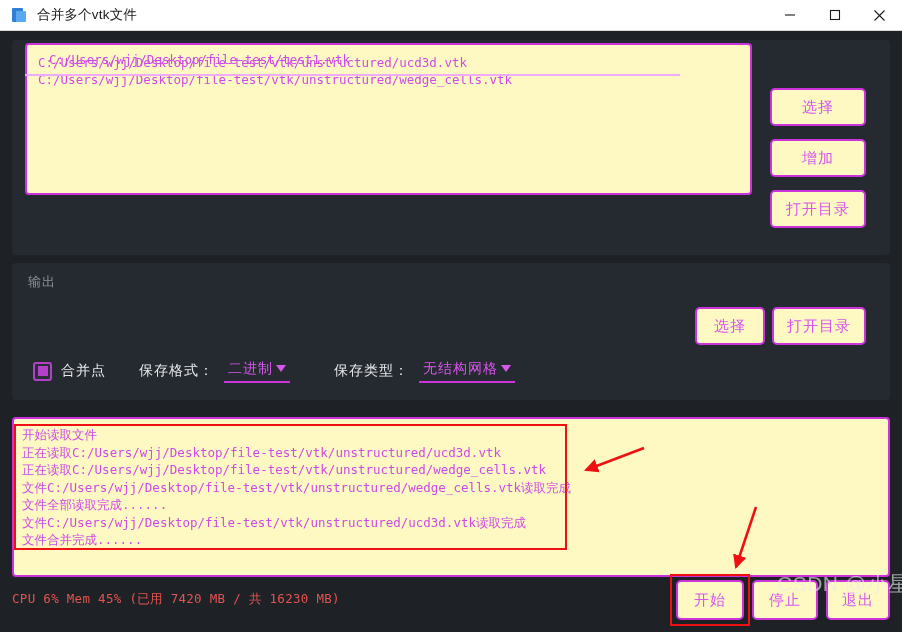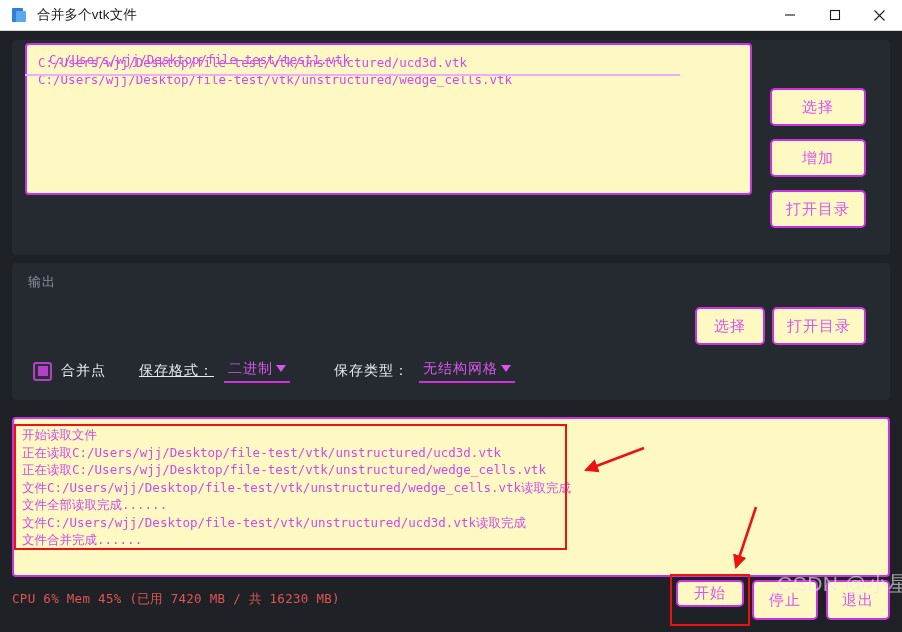--- a/index.html
+++ b/index.html
@@ -201,21 +201,21 @@
   }
   .log-line {
     font-family: "DejaVu Sans Mono", monospace;
     font-size: 12.5px;
     line-height: 17.5px;
     color: #cf4ae8;
     white-space: nowrap;
   }
 
   
-  #btn-start { position: absolute; left: 676px; top: 580px; width: 68px; height: 27px; }
+  #btn-start { position: absolute; left: 676px; top: 580px; width: 68px; height: 40px; }
   #btn-stop  { position: absolute; left: 752px; top: 580px; width: 66px; height: 40px; }
   #btn-exit  { position: absolute; left: 826px; top: 580px; width: 64px; height: 40px; }
 
   
   #statusbar {
     position: absolute;
     left: 12px; top: 591px;
     font-family: "DejaVu Sans Mono", monospace;
     font-size: 12.5px;
     color: #e2544f;
@@ -305,21 +305,21 @@
 
   <div class="mbtn" id="btn-output-select">选择</div>
   <div class="mbtn" id="btn-output-opendir">打开目录</div>
 
   <div id="options-row">
     <div class="checkbox">
       <div class="tick"></div>
     </div>
     <div class="opt-label" style="margin-left:9px;">合并点</div>
 
-    <div class="opt-label" style="margin-left:33px;text-decoration:underline;">保存格式：</div>
+    <div class="opt-label" style="margin-left:33px;">保存格式：</div>
     <div class="select-wrap" style="margin-left:10px;align-items:center;">
       <span class="select-value">二进制</span>
       <span class="caret"></span>
     </div>
 
     <div class="opt-label" style="margin-left:44px;">保存类型：</div>
     <div class="select-wrap" style="margin-left:10px;">
       <span class="select-value">无结构网格</span>
       <span class="caret"></span>
     </div>

